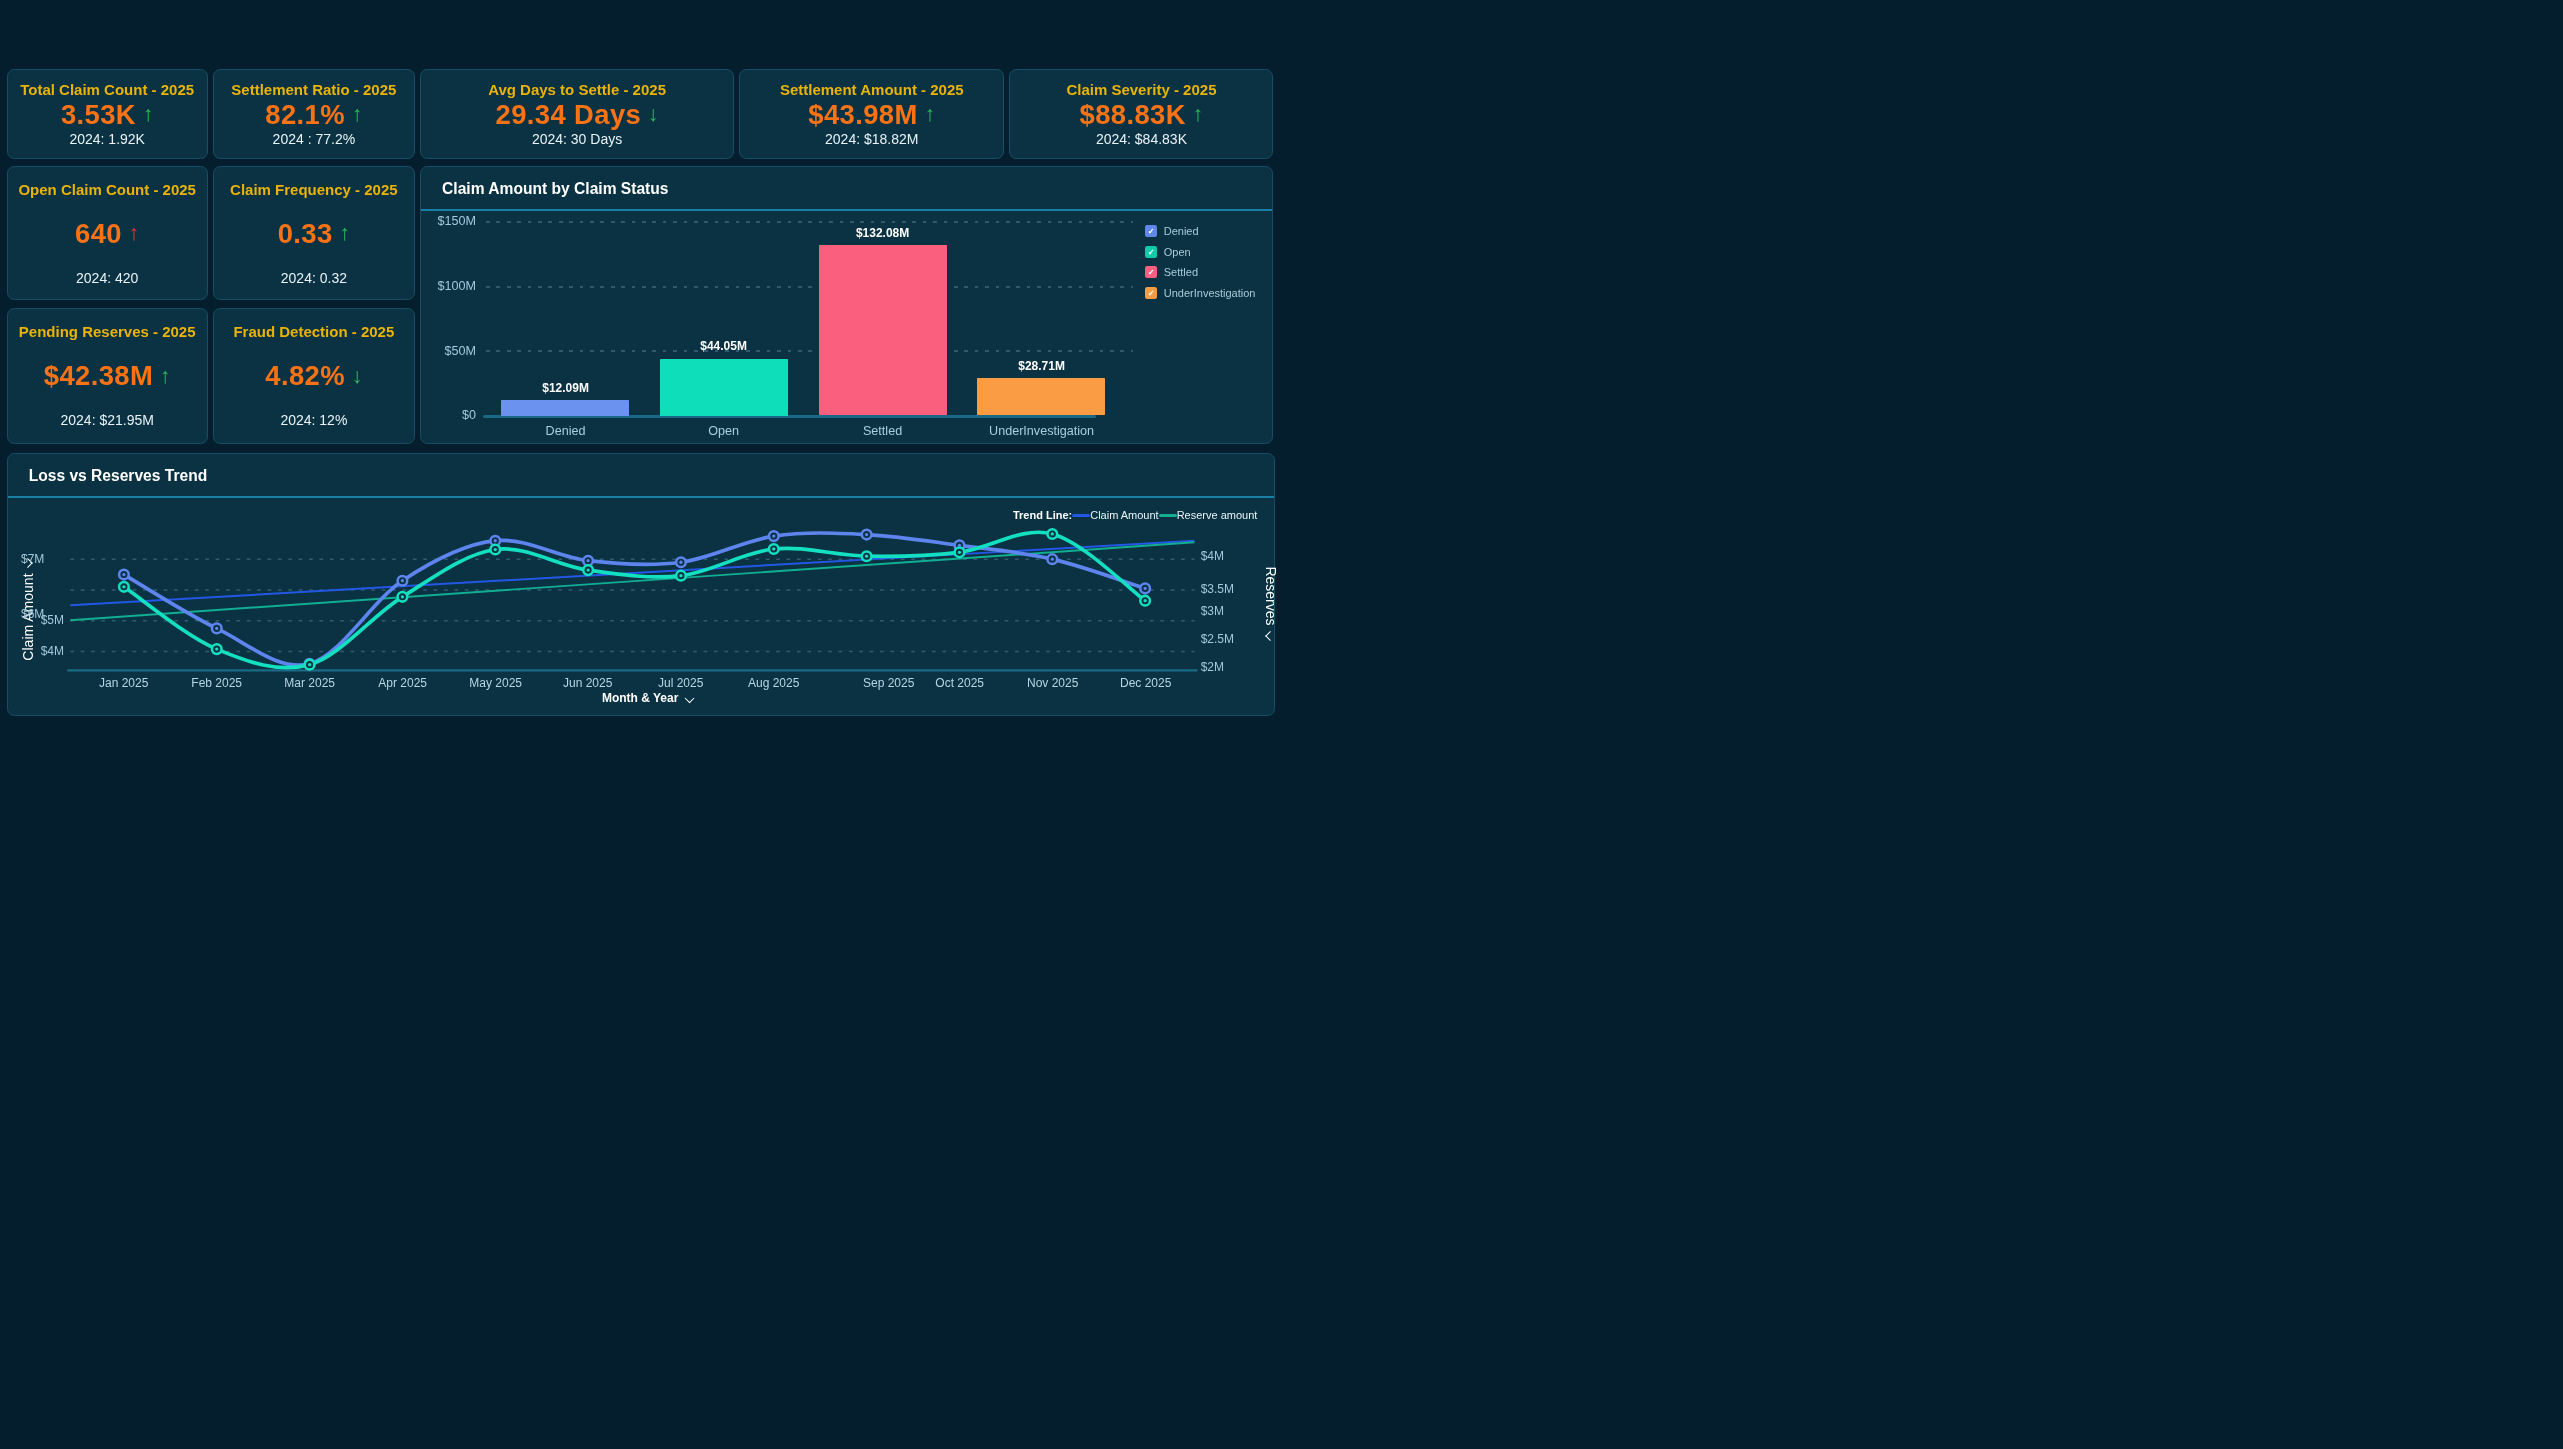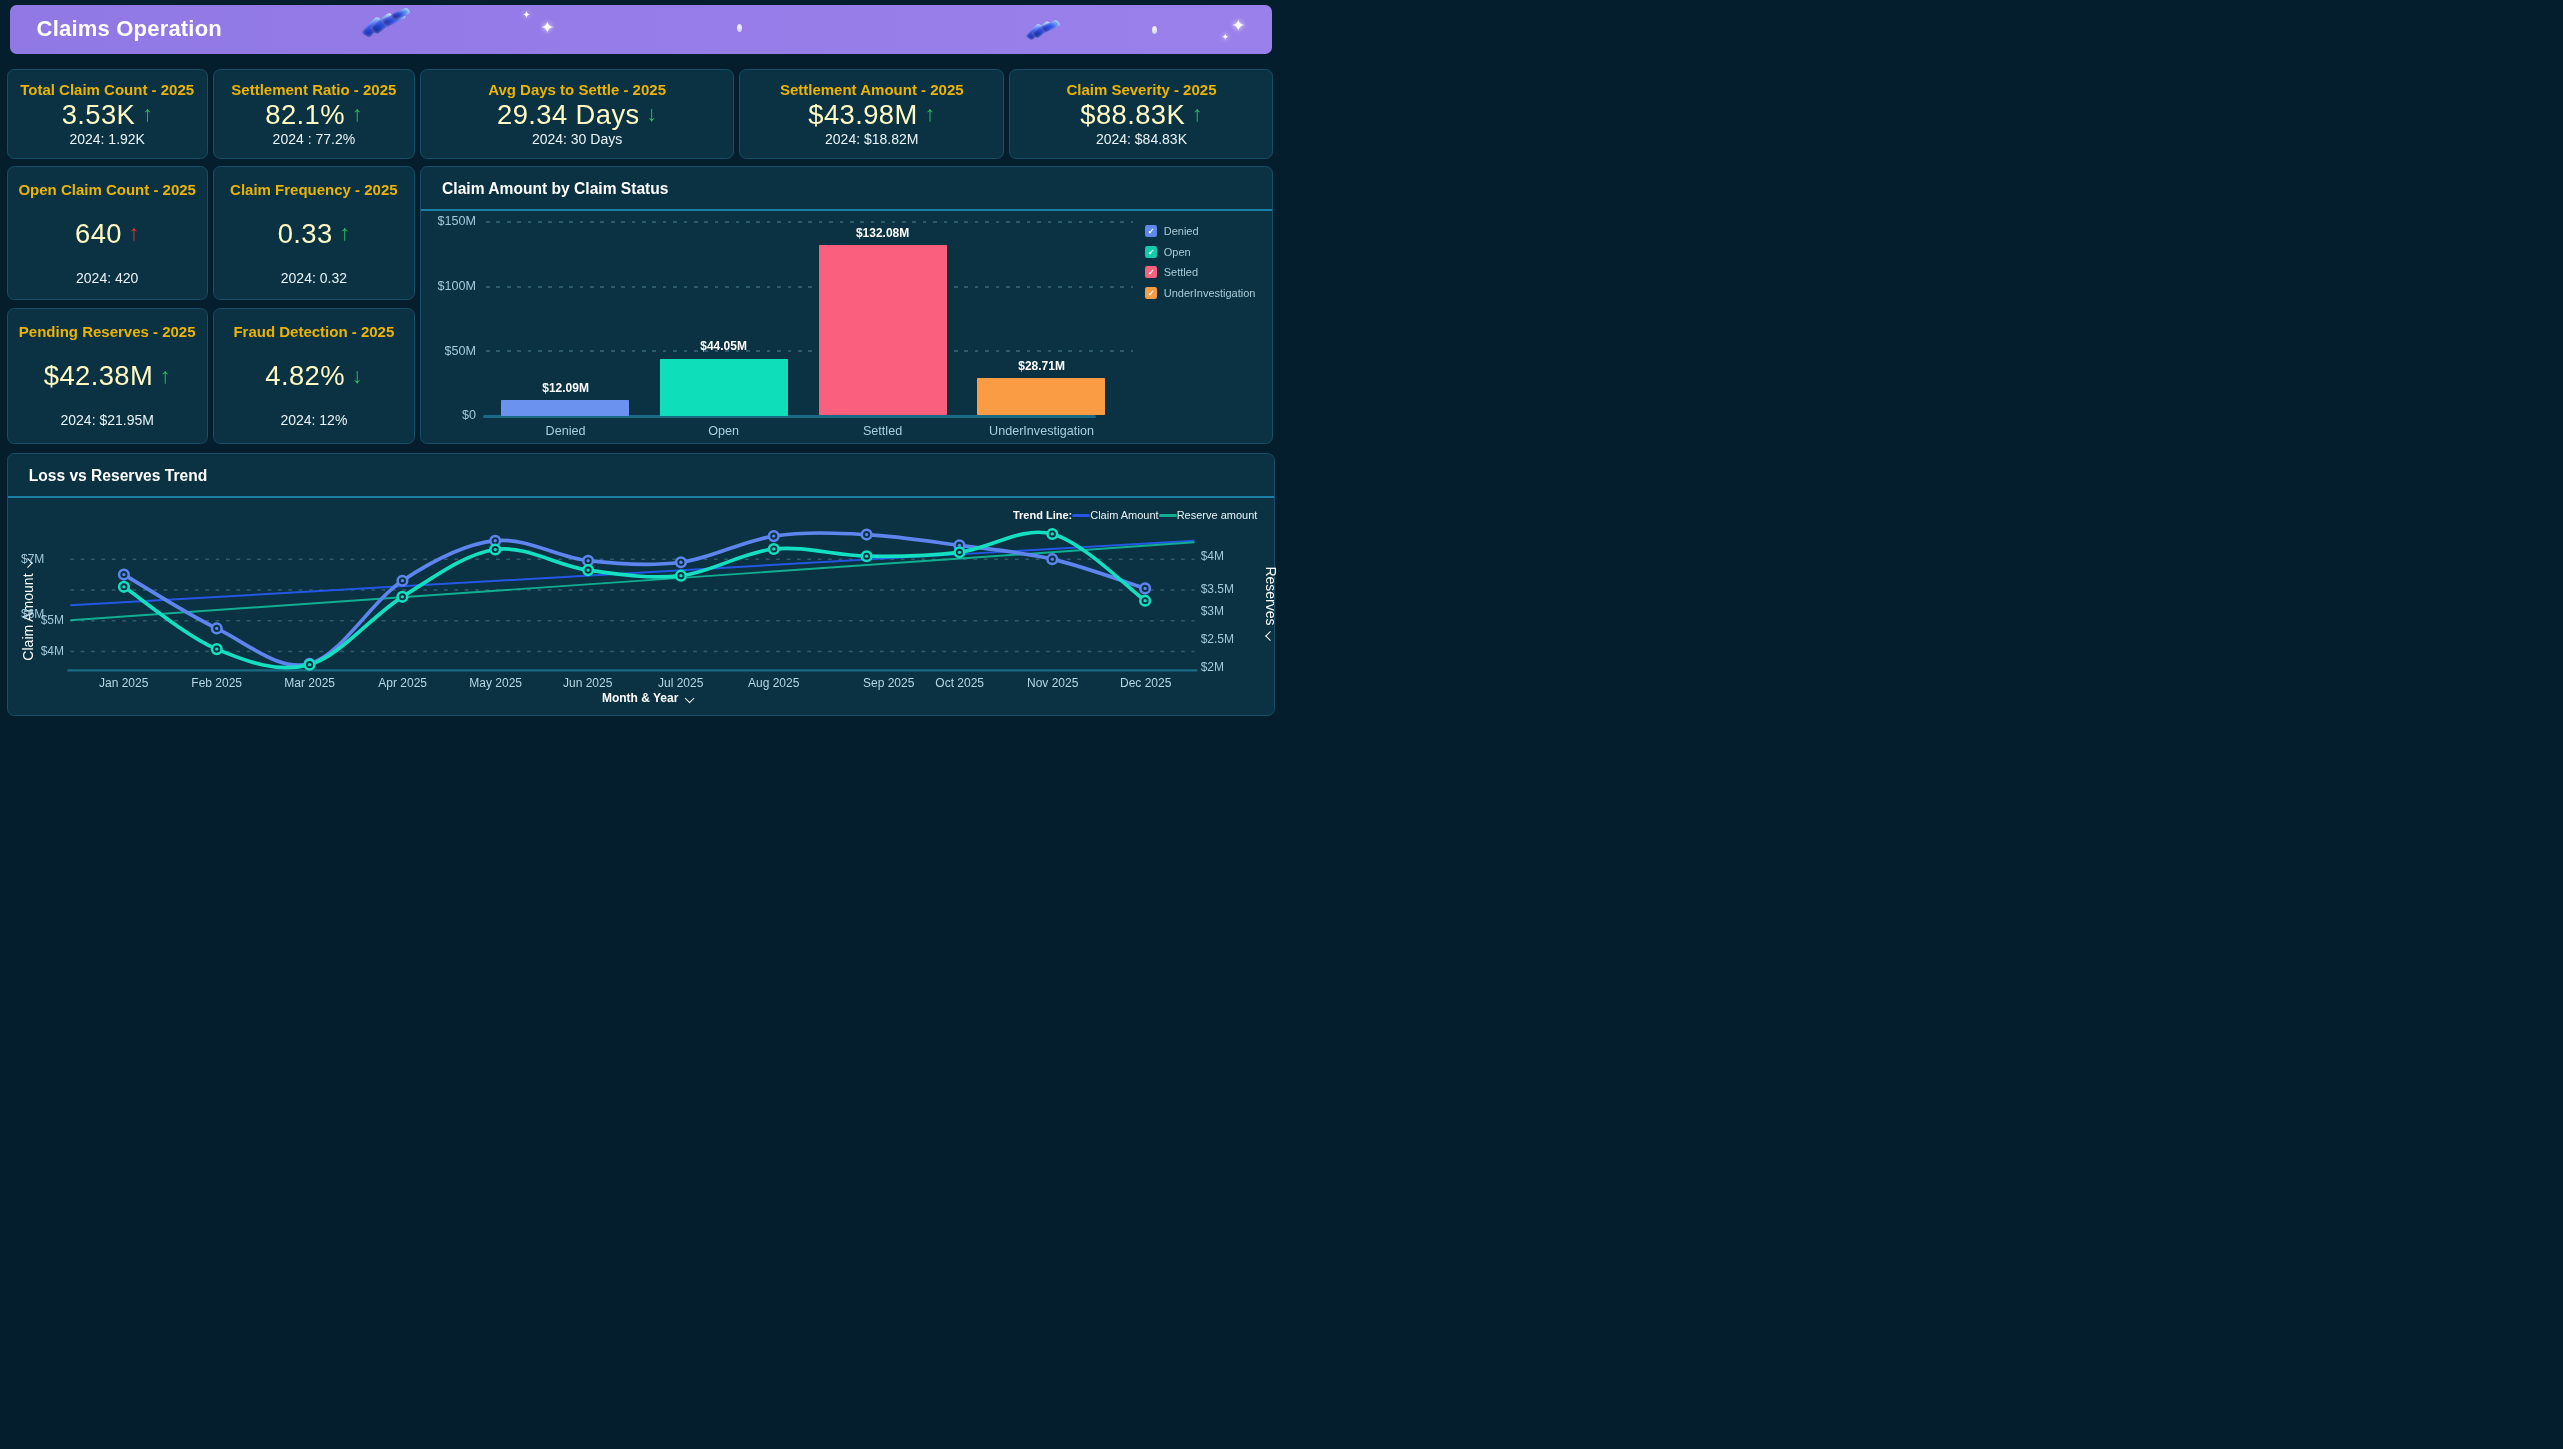--- a/index.html
+++ b/index.html
@@ -30,21 +30,21 @@
   
   .grid { position:absolute; left:6.7px; top:69px; width:1268px;
     display:grid; grid-template-columns:201px 202px 314px 265px 264px;
     grid-template-rows:90px 134px 136px; gap:7.4px 5.2px; }
   .card { background:#0A3242; border:0.7px solid #174F68; border-radius:7.4px; }
   .kpi { display:flex; flex-direction:column; align-items:center; justify-content:space-between;
     padding:11px 6px; text-align:center; }
   .kpi.tall { justify-content:center; gap:20px; padding:11px 6px; }
   .kpi-title { color:#eab308; font-size:15px; font-weight:700; }
   .kpi-value-row { display:flex; align-items:center; gap:6.7px; }
-  .kpi-value { color:#fef9c3; font-size:27.4px; font-weight:400; letter-spacing:0.4px; }
+  .kpi-value { color:#f97316; font-size:27.4px; font-weight:700; letter-spacing:0.4px; }
   .kpi-arrow { font-size:21.5px; font-weight:700; }
   .kpi-footer { color:#E9F3F8; font-size:14px; }
 
   
   .panel { background:#0A3242; border:0.7px solid #174F68; border-radius:7.4px; position:relative; }
   .bar-panel { grid-column:3/6; grid-row:2/4; }
   .panel-title { position:absolute; left:21px; top:12.6px; color:#fff; font-size:15.6px; font-weight:700; }
   .panel-divider { position:absolute; left:0; top:42px; width:100%; height:1.5px; background:#1C87B2; opacity:.9; }
 
   .tick-label { position:absolute; color:#A3C9DC; font-size:12.6px; }
@@ -75,40 +75,20 @@
   .trend-dash { width:18px; height:3px; border-radius:1.5px; }
   .trend-name { color:#EAF4F9; font-size:11px; }
   .month-year { position:absolute; left:580px; top:237px; width:119px; display:flex; gap:7.4px;
     align-items:center; justify-content:center; color:#fff; font-size:12px; font-weight:700; cursor:pointer; }
 </style>
 </head>
 <body>
 
 <div class="page">
 
-  <header class="app-header">
-    <h1>Claims Operation</h1>
-    <span class="crystal" style="left:357px; top:3px;">
-      <span class="shard s1"></span>
-        <span class="shard s2"></span>
-        <span class="shard s3"></span>
-        <span class="shard s4"></span>
-    </span>
-    <span class="sparkle" style="left:513px; top:3.7px; font-size:9.6px;"></span>
-    <span class="sparkle" style="left:531px; top:13.3px; font-size:16.3px;"></span>
-    <span class="deco-dot" style="left:727px; top:18.5px;"></span>
-    <span class="crystal" style="left:1015px; top:9px; transform:scale(.8);">
-      <span class="shard s1"></span>
-        <span class="shard s2"></span>
-        <span class="shard s3"></span>
-    </span>
-    <span class="deco-dot" style="left:1142px; top:21px;"></span>
-    <span class="sparkle" style="left:1222px; top:10.4px; font-size:16.3px;"></span>
-    <span class="sparkle" style="left:1212px; top:27px; font-size:9px;"></span>
-  </header>
 
   <div class="grid">
     <div class="card kpi">
       <div class="kpi-title">Total Claim Count - 2025</div>
       <div class="kpi-value-row">
           <span class="kpi-value">3.53K</span>
           <span class="kpi-arrow" style="color: rgb(43, 191, 90);">↑</span>
         </div>
       <div class="kpi-footer">2024: 1.92K</div>
     </div>

